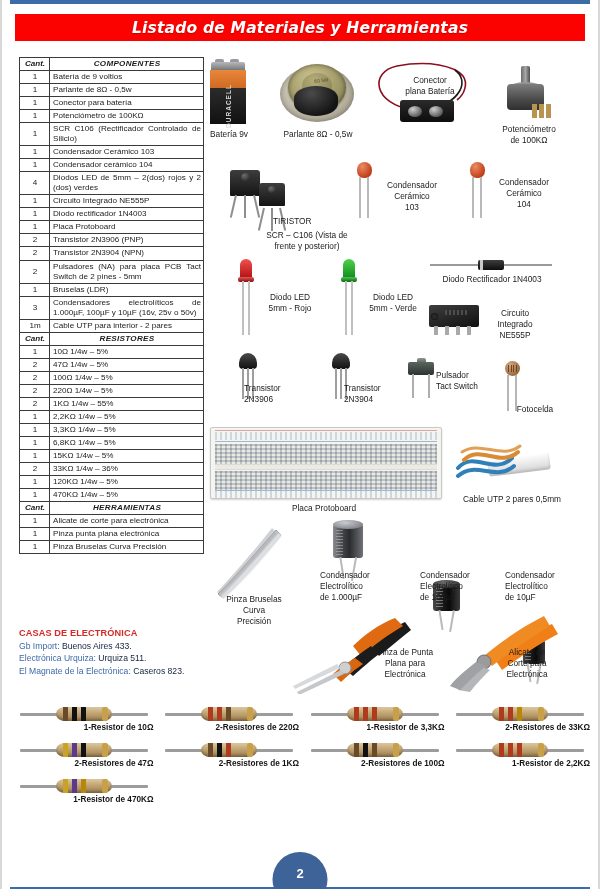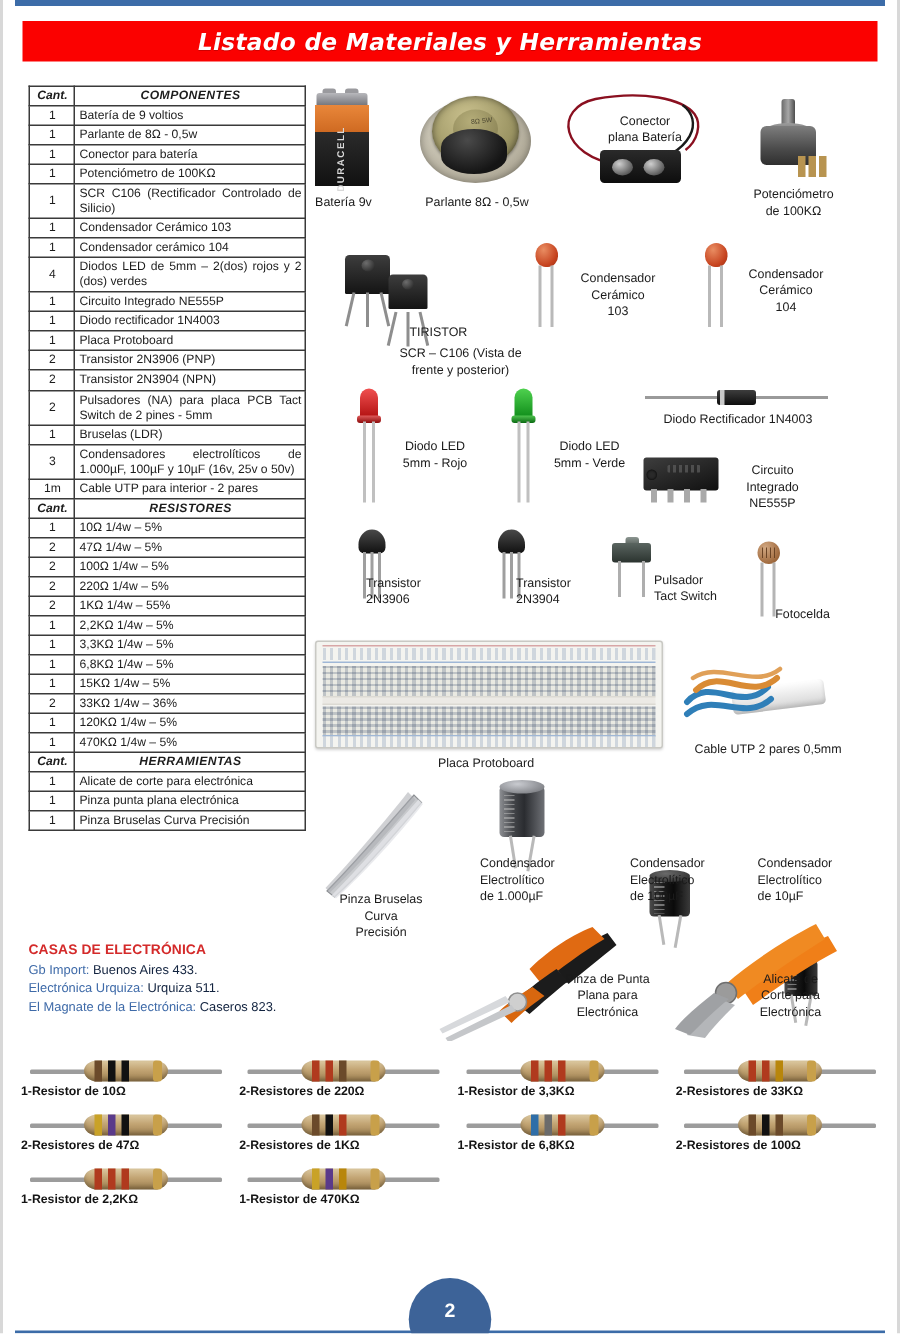--- a/index.html
+++ b/index.html
@@ -257,21 +257,21 @@
   
 
   
   .res-grid {
     position: absolute; left: 12px; top: 706px; width: 576px;
     display: grid;
     grid-template-columns: repeat(4, 1fr);
     grid-auto-rows: 36px;
     column-gap: 6px;
   }
-  .res-cell { position: relative; text-align: left; }
+  .res-cell { position: relative; text-align: right; }
   .res-pic { position: relative; width: 128px; height: 16px; margin: 0 auto; }
   .res-pic .lead {
     position:absolute; top:7px; height:2.6px; width:38px; background:#9c9c9c; border-radius:1px;}
   .res-pic .lead.l { left:0 } .res-pic .lead.r { right:0 }
   .res-pic .body {
     position:absolute; left:36px; top:1px; width:56px; height:14px;
     border-radius: 9px / 7px;
     background: linear-gradient(180deg,#dcc9a1,#c2a473 45%,#9d7f4f);
     box-shadow: inset 0 -2px 3px rgba(0,0,0,.25);}
   .res-pic .band { position:absolute; top:1px; width:5px; height:14px; }
@@ -619,21 +619,21 @@
       <span>Transistor</span><br>
       <span>2N3904</span>
     </div>
 
     <div class="item tact" style="left:404px; top:358px;">
       <div class="btn"></div>
         <div class="body"></div>
       <div class="p" style="left:6px"></div>
         <div class="p" style="left:22px"></div>
     </div>
-    <div class="cap left" style="left:434px; top:381px; width:74px;">
+    <div class="cap left" style="left:434px; top:370px; width:74px;">
       <span>Pulsador</span><br>
       <span>Tact Switch</span>
     </div>
 
     <div class="item ldr" style="left:500px; top:361px;">
       <div class="face"></div>
         <div class="zz"></div>
       <div class="lg" style="left:5px"></div>
         <div class="lg" style="left:13px"></div>
     </div>
@@ -822,32 +822,20 @@
           <div class="band" style="background: rgb(176, 58, 30); left: 61px;"></div>
           <div class="band" style="background: rgb(200, 160, 74); left: 82px; width: 6px; border-radius: 2px;"></div>
         </div>
         <div class="res-cap">2-Resistores de 1KΩ</div>
       </div>
       <div class="res-cell">
         <div class="res-pic">
           <div class="lead l"></div>
           <div class="lead r"></div>
           <div class="body"></div>
-          <div class="band" style="background: rgb(47, 110, 168); left: 43px;"></div>
-          <div class="band" style="background: rgb(107, 107, 107); left: 52px;"></div>
-          <div class="band" style="background: rgb(176, 58, 30); left: 61px;"></div>
-          <div class="band" style="background: rgb(200, 160, 74); left: 82px; width: 6px; border-radius: 2px;"></div>
-        </div>
-        <div class="res-cap">1-Resistor de 6,8KΩ</div>
-      </div>
-      <div class="res-cell">
-        <div class="res-pic">
-          <div class="lead l"></div>
-          <div class="lead r"></div>
-          <div class="body"></div>
           <div class="band" style="background: rgb(107, 74, 42); left: 43px;"></div>
           <div class="band" style="background: rgb(17, 17, 17); left: 52px;"></div>
           <div class="band" style="background: rgb(107, 74, 42); left: 61px;"></div>
           <div class="band" style="background: rgb(200, 160, 74); left: 82px; width: 6px; border-radius: 2px;"></div>
         </div>
         <div class="res-cap">2-Resistores de 100Ω</div>
       </div>
       <div class="res-cell">
         <div class="res-pic">
           <div class="lead l"></div>

